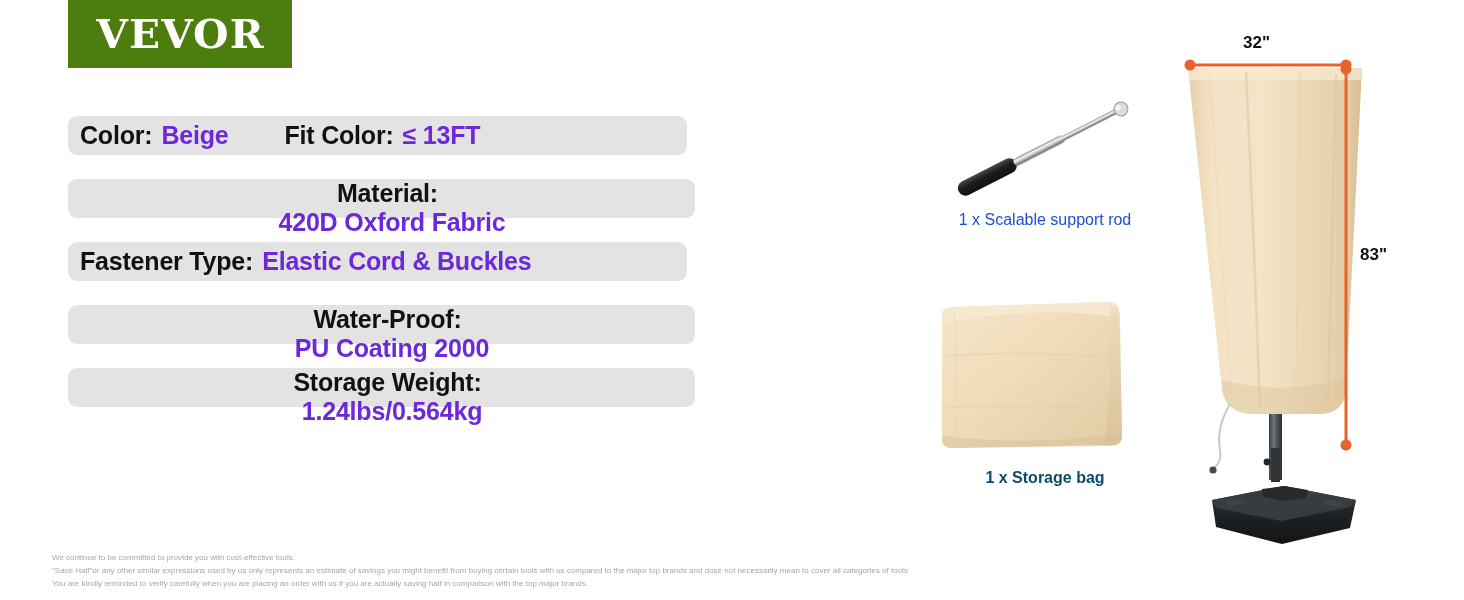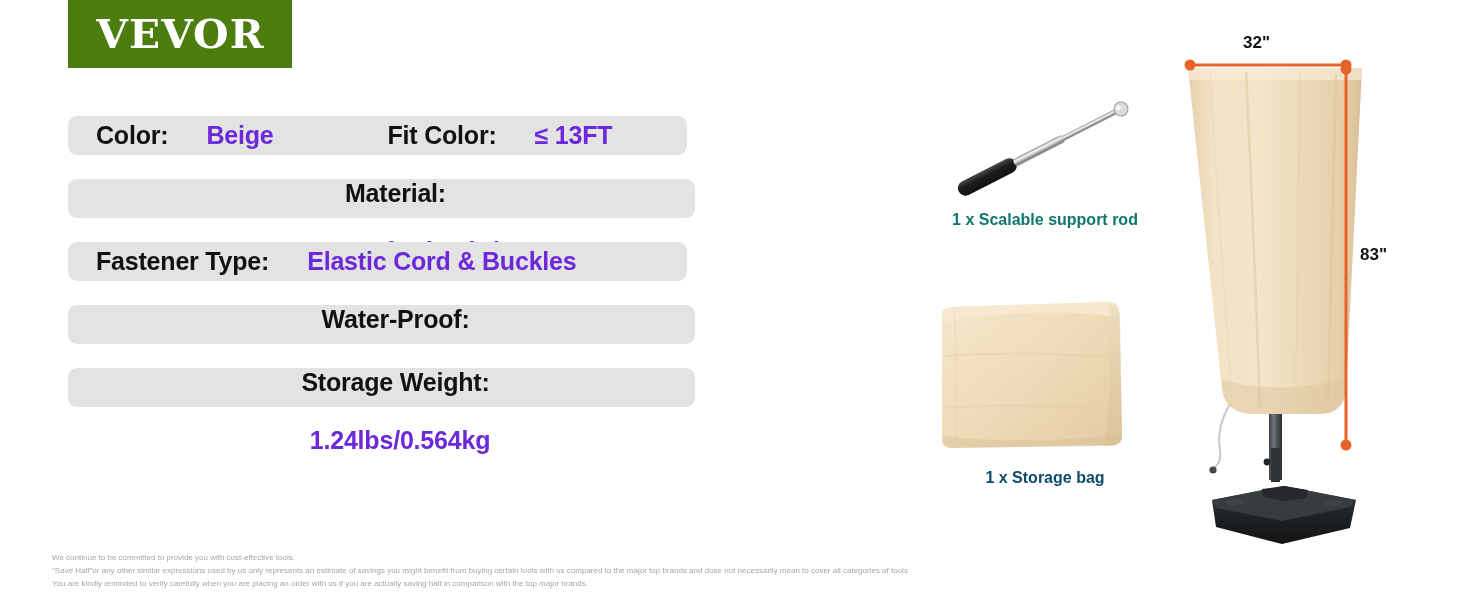--- a/index.html
+++ b/index.html
@@ -48,24 +48,23 @@
     top: 116px;
   }
   .spec-row {
     position: relative;
     height: 39px;
     margin-bottom: 24px;
     background: #E3E3E3;
     border-radius: 9px;
     display: flex;
     align-items: center;
-    padding-left: 28px;
+    padding-left: 12px;
     box-sizing: border-box;
     white-space: nowrap;
-    gap: 29px;
   }
   .spec-row.w-a { width: 619px; }
   .spec-row.w-b { width: 627px; flex-direction: column; }
 
   .spec-label {
     color: #111111;
     font-size: 25px;
     font-weight: bold;
     letter-spacing: -0.2px;
   }
@@ -106,22 +105,22 @@
     width: 230px;
     height: 170px;
   }
   #rod-caption {
     position: absolute;
     left: 930px;
     top: 211px;
     width: 230px;
     text-align: center;
     font-size: 16px;
-    font-weight: bold;
-    color: #0f766e;
+    font-weight: normal;
+    color: #1d4ed8;
   }
 
   #storage-bag-figure {
     position: absolute;
     left: 932px;
     top: 296px;
     width: 212px;
     height: 160px;
   }
   #bag-caption {
@@ -182,20 +181,21 @@
       <span class="spec-value">420D Oxford Fabric</span>
     </div>
 
     <div class="spec-row w-a">
       <span class="spec-label">Fastener Type:</span>
       <span class="spec-value">Elastic Cord &amp; Buckles</span>
     </div>
 
     <div class="spec-row w-b">
       <span class="spec-label">Water-Proof:</span>
+      <span class="spec-value">PU Coating 2000</span>
     </div>
 
     <div class="spec-row w-b">
       <span class="spec-label">Storage Weight:</span>
       <span class="spec-value">1.24lbs/0.564kg</span>
     </div>
 
   </div>
 
   <div id="support-rod-figure">

